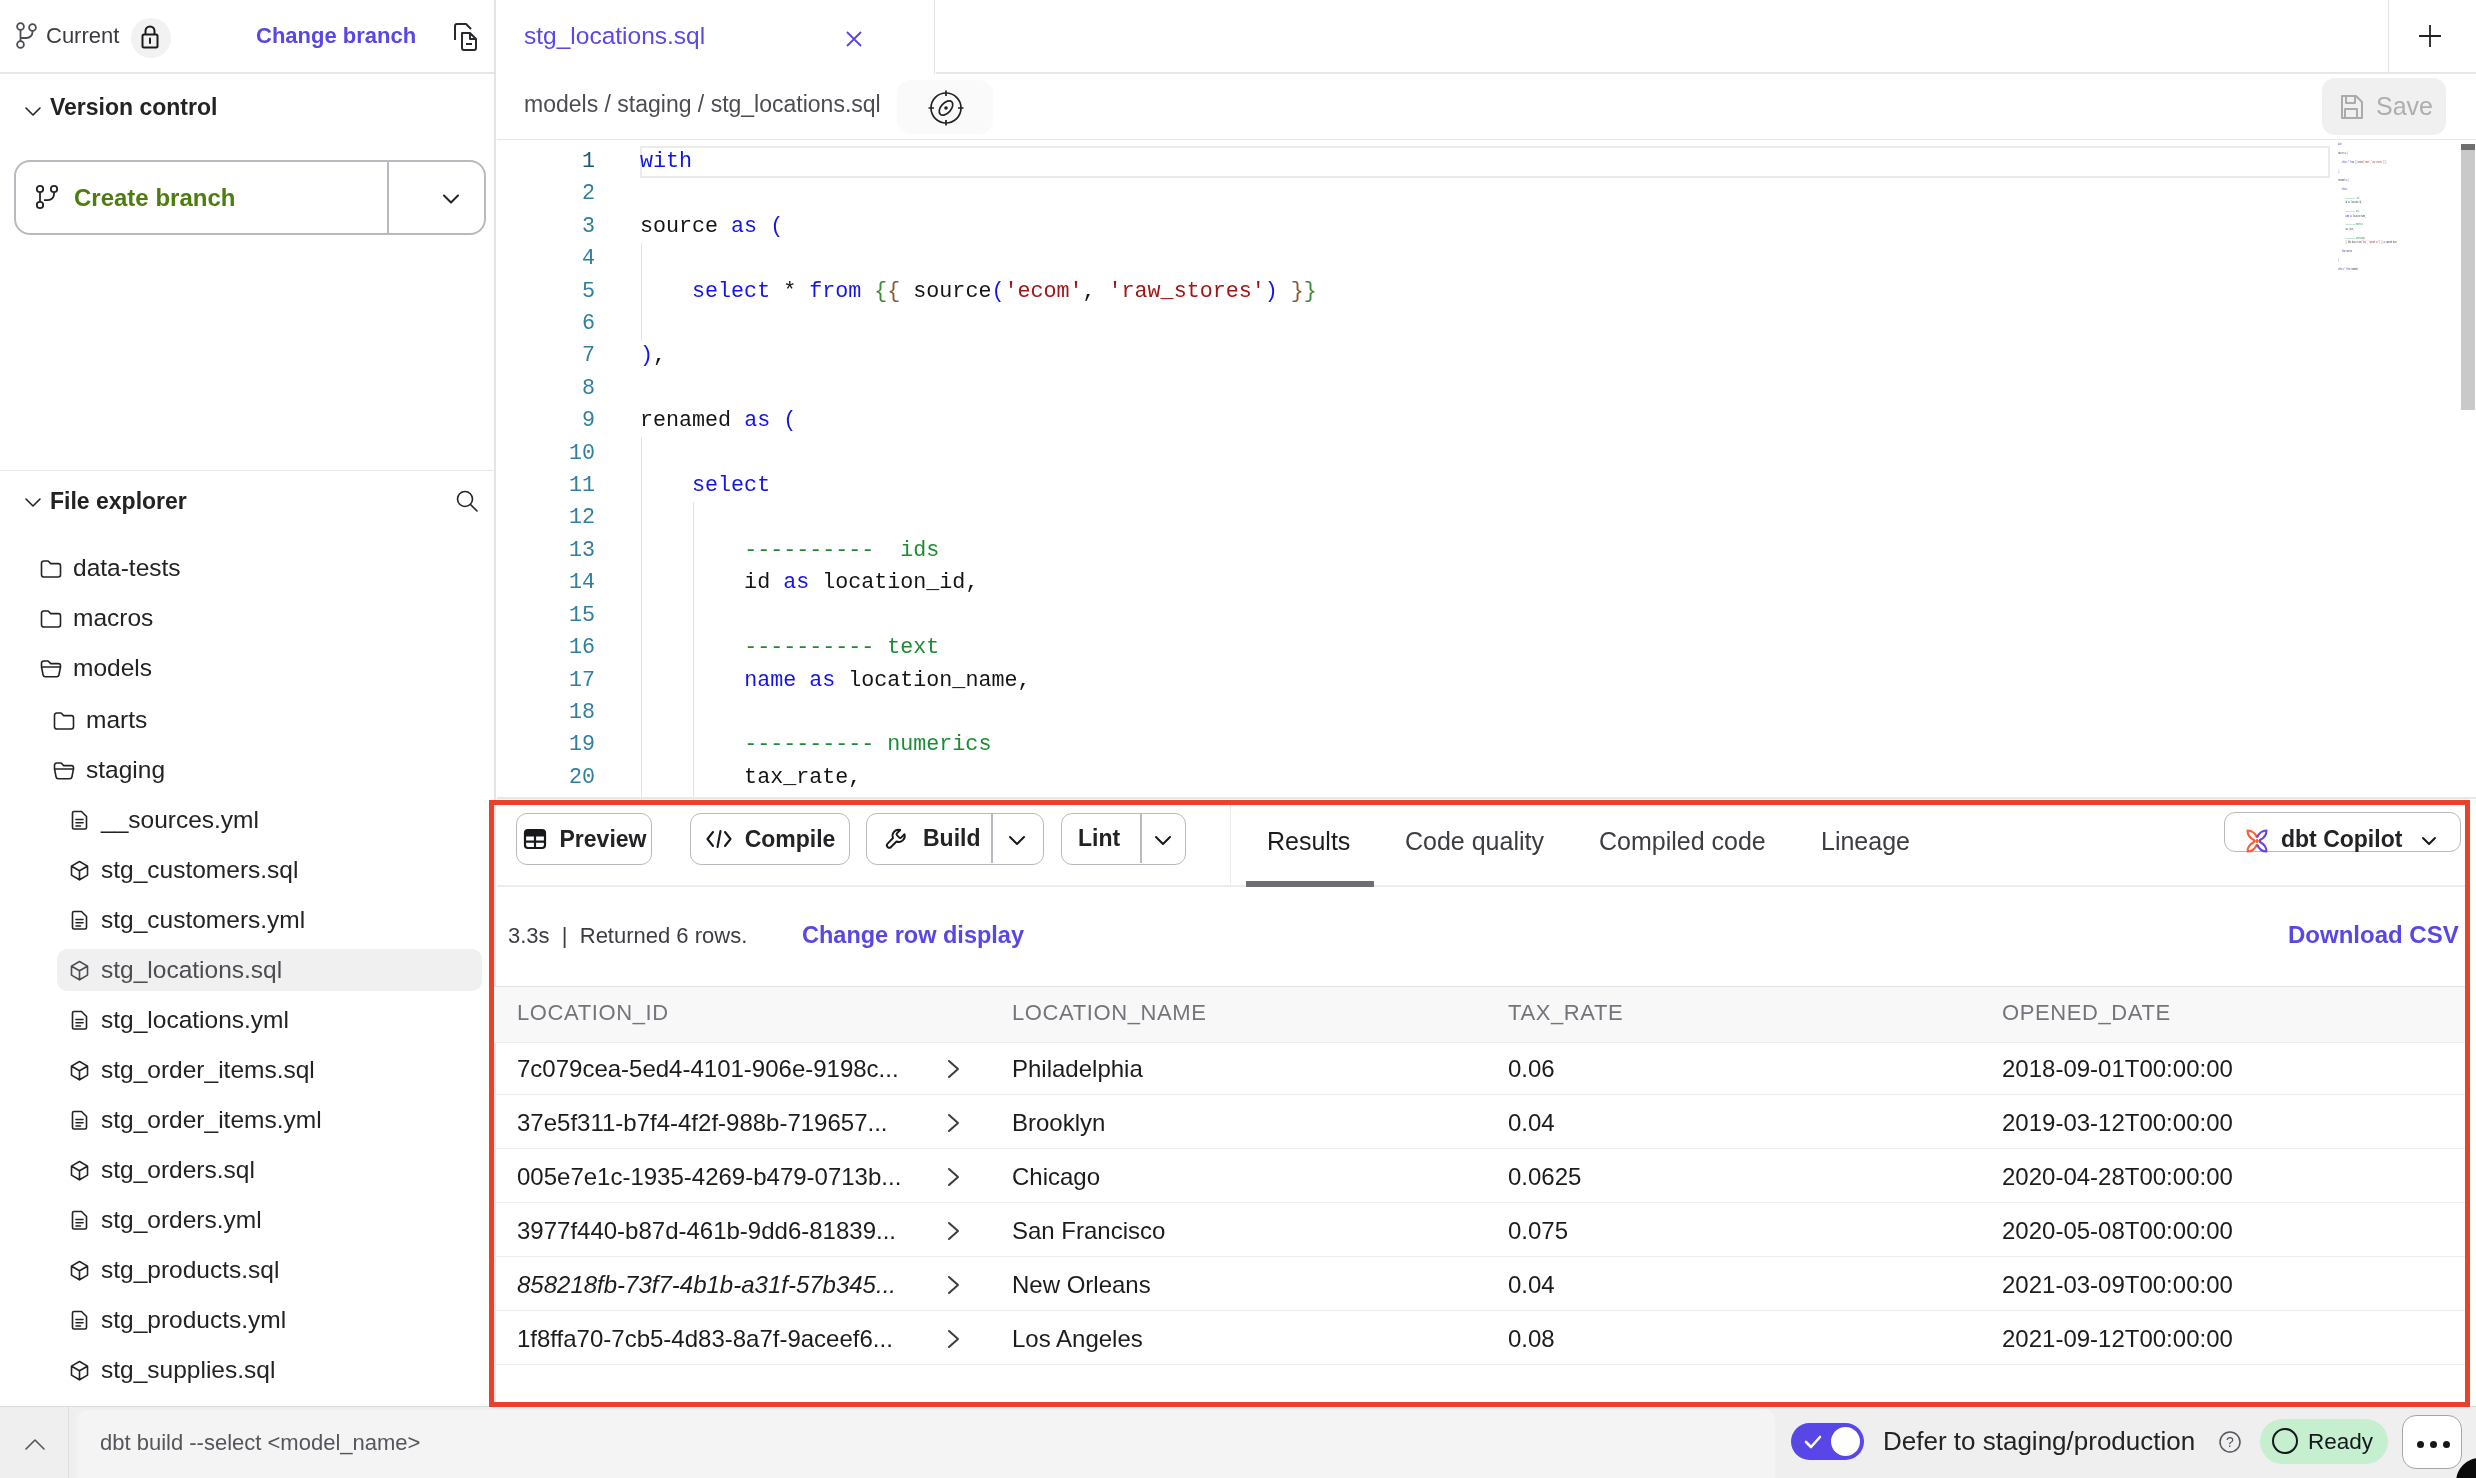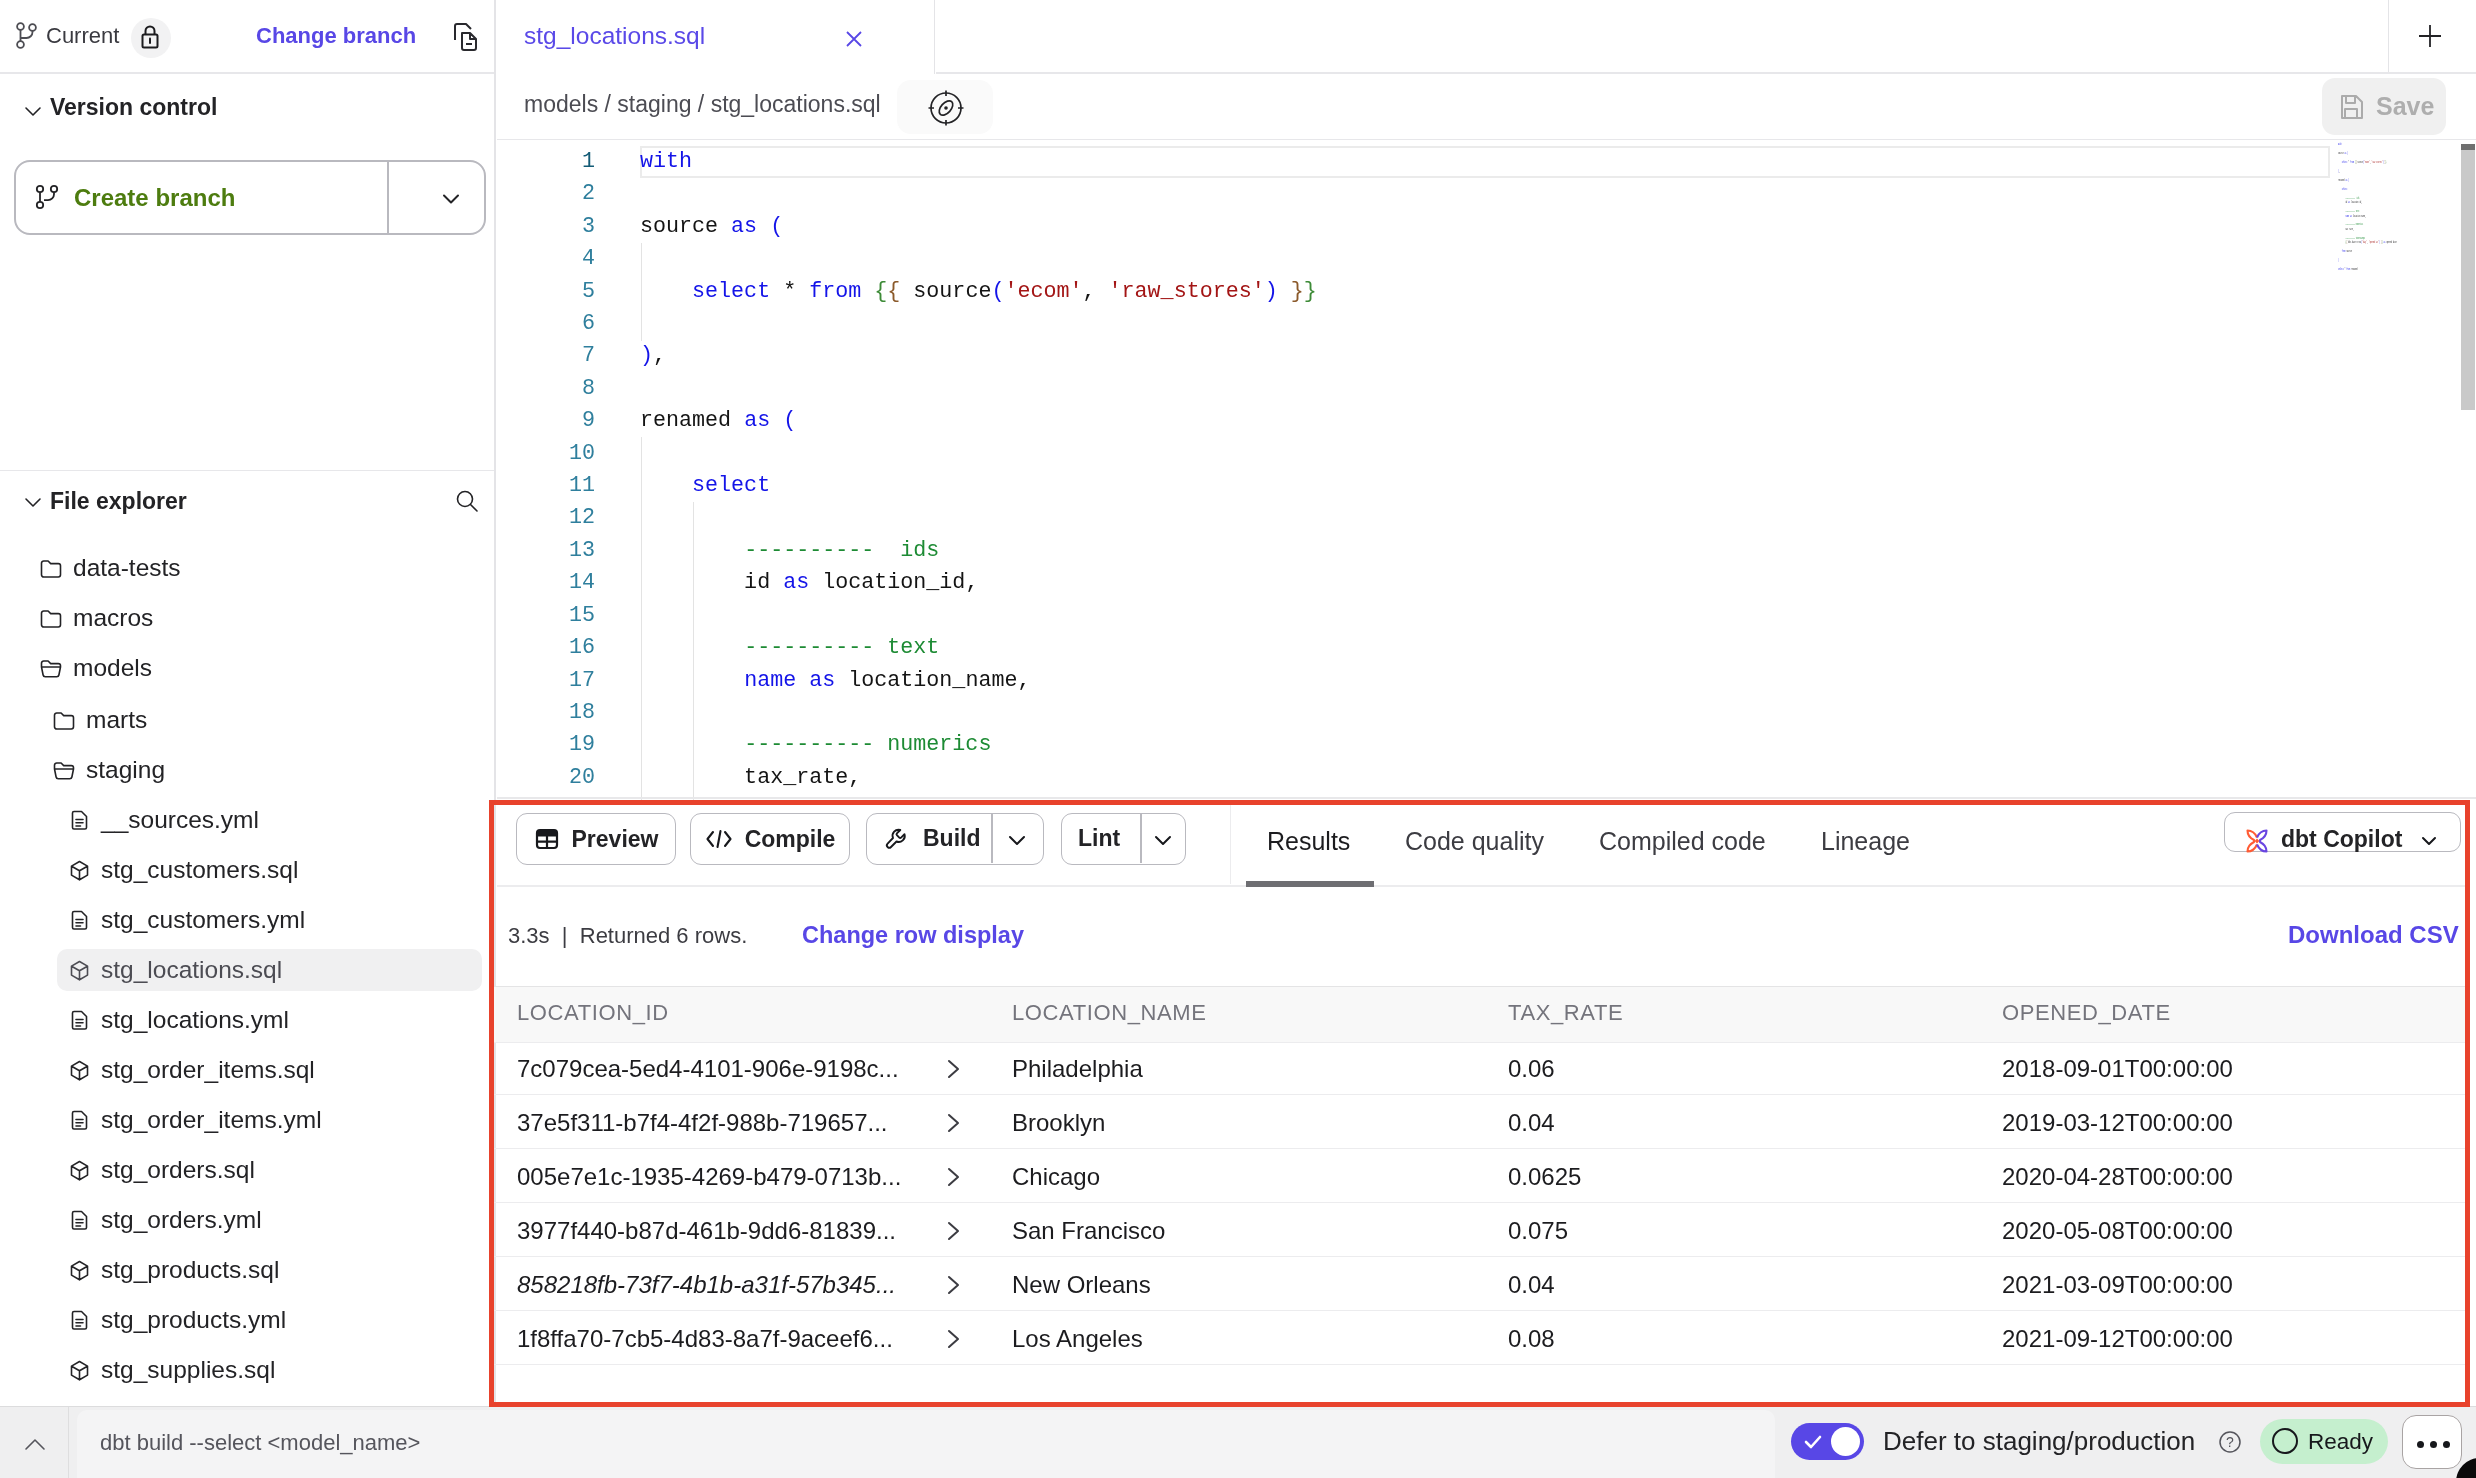--- a/index.html
+++ b/index.html
@@ -283,21 +283,21 @@
 <svg class="abs" style="left:927px;top:89px" width="38" height="38" viewBox="0 0 38 38">
     <g stroke="#232326" stroke-width="1.7" fill="none">
       <circle cx="19" cy="19" r="15"></circle>
       <path d="M19 1.5 V7 M19 31 V36.5 M1.5 19 H7 M31 19 H36.5"></path>
       <ellipse cx="19" cy="19" rx="5" ry="8.5" transform="rotate(42 19 19)"></ellipse>
     </g>
     <circle cx="19" cy="19" r="1.8" fill="#232326"></circle>
   </svg>
 <div id="crumb-border"></div>
 <div id="savebtn"></div>
-<div class="abs" style="left:2376px;top:92px;font-size:25px;font-weight:700;color:#aeaeae;">Save</div>
+<div class="abs" style="left:2376px;top:92px;font-size:25px;font-weight:400;color:#aeaeae;">Save</div>
 <svg class="abs" style="left:2336px;top:92px" width="30" height="30" viewBox="0 0 30 30">
     <path d="M6 4 h14 l6 6 v16 h-20 z M10 4 v7 h9 v-7 M9 26 v-9 h12 v9" stroke="#ababab" stroke-width="2" fill="none" stroke-linejoin="round"></path>
   </svg>
 
 <div id="editor">
   <div class="curline"></div>
   <div class="iguide" style="left:144px;top:103px;height:98px;"></div>
   <div class="iguide" style="left:144px;top:297px;height:363px;"></div>
   <div class="iguide" style="left:196px;top:362px;height:298px;"></div>
   <pre id="lnums"><span style="color:#135b76">1</span>
@@ -372,21 +372,21 @@
 
 <span class="k">select</span> * <span class="k">from</span> renamed</pre>
     </div>
   <div id="sb-marker"></div>
   <div id="sb-thumb"></div>
 </div>
 
 <div id="results"></div>
 <div id="toolbar-vline"></div>
 <div id="toolbar-border"></div>
-<div class="btn" style="left:516px;width:160px;">
+<div class="btn" style="left:516px;width:136px;">
     <svg width="26" height="26" viewBox="0 0 26 26">
       <g fill="none" stroke="#17181c" stroke-width="2.2">
         <rect x="3" y="4" width="20" height="18" rx="3"></rect>
         <path d="M3 9.3 h20 M13 9.3 V22 M3 15.6 h20"></path>
       </g>
       <path d="M3 7 a3 3 0 0 1 3-3 h14 a3 3 0 0 1 3 3 v2.3 h-20 z" fill="#17181c"></path>
     </svg>
     <span>Preview</span>
   </div>
 <div class="btn" style="left:690px;width:160px;">

